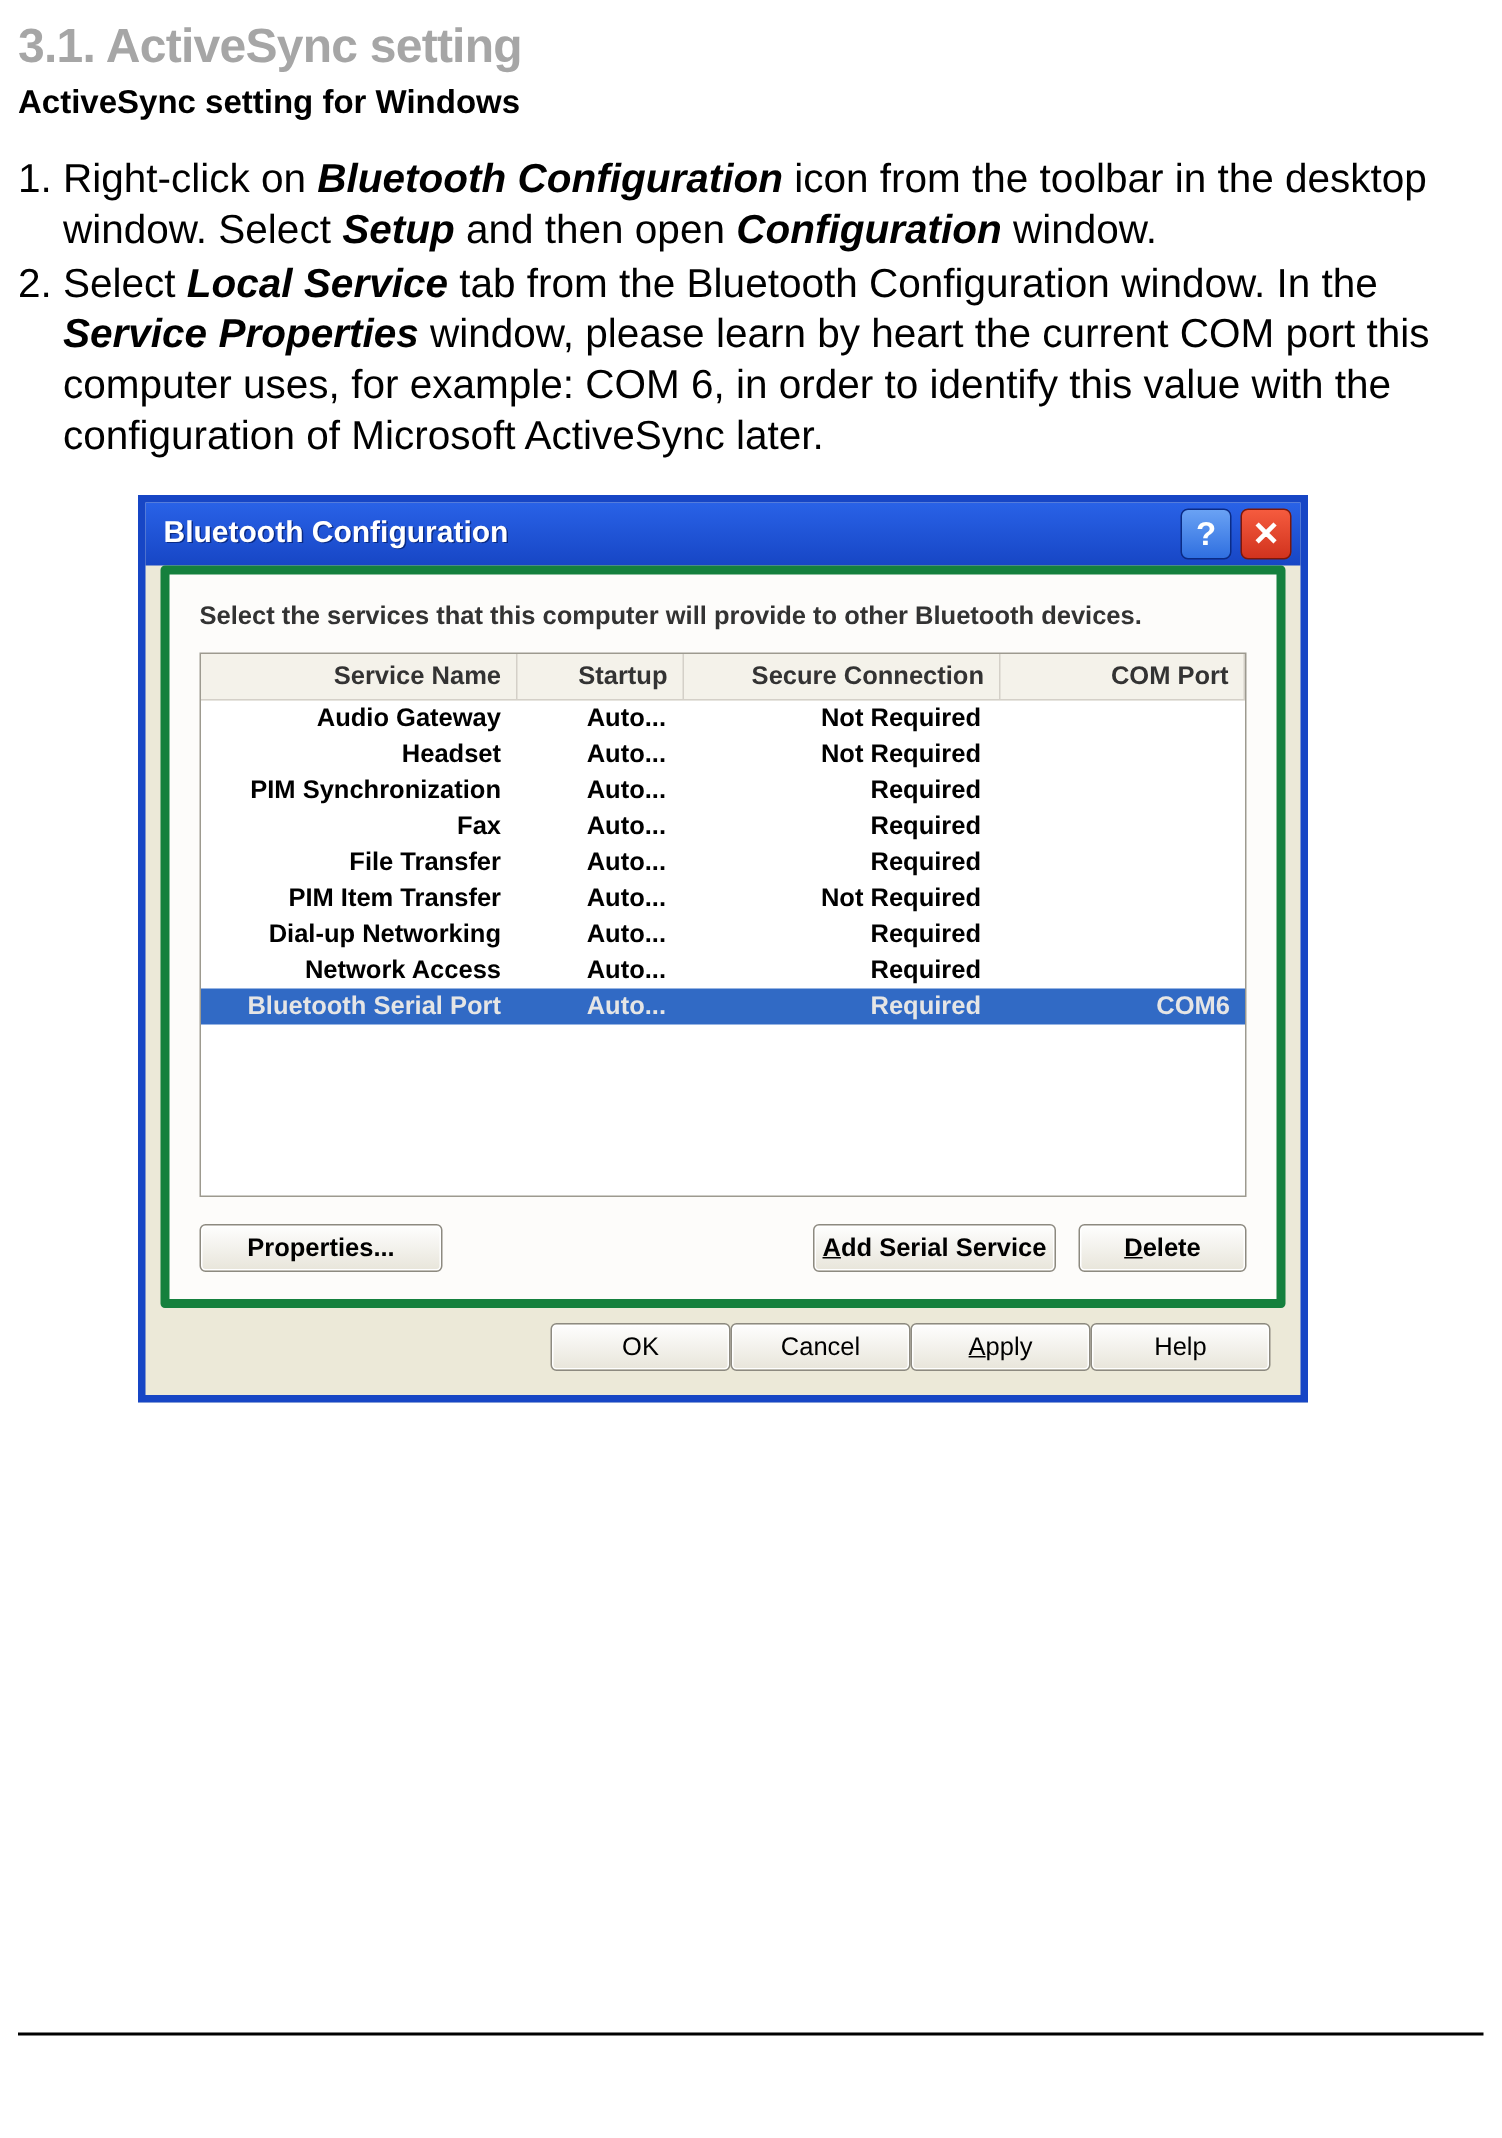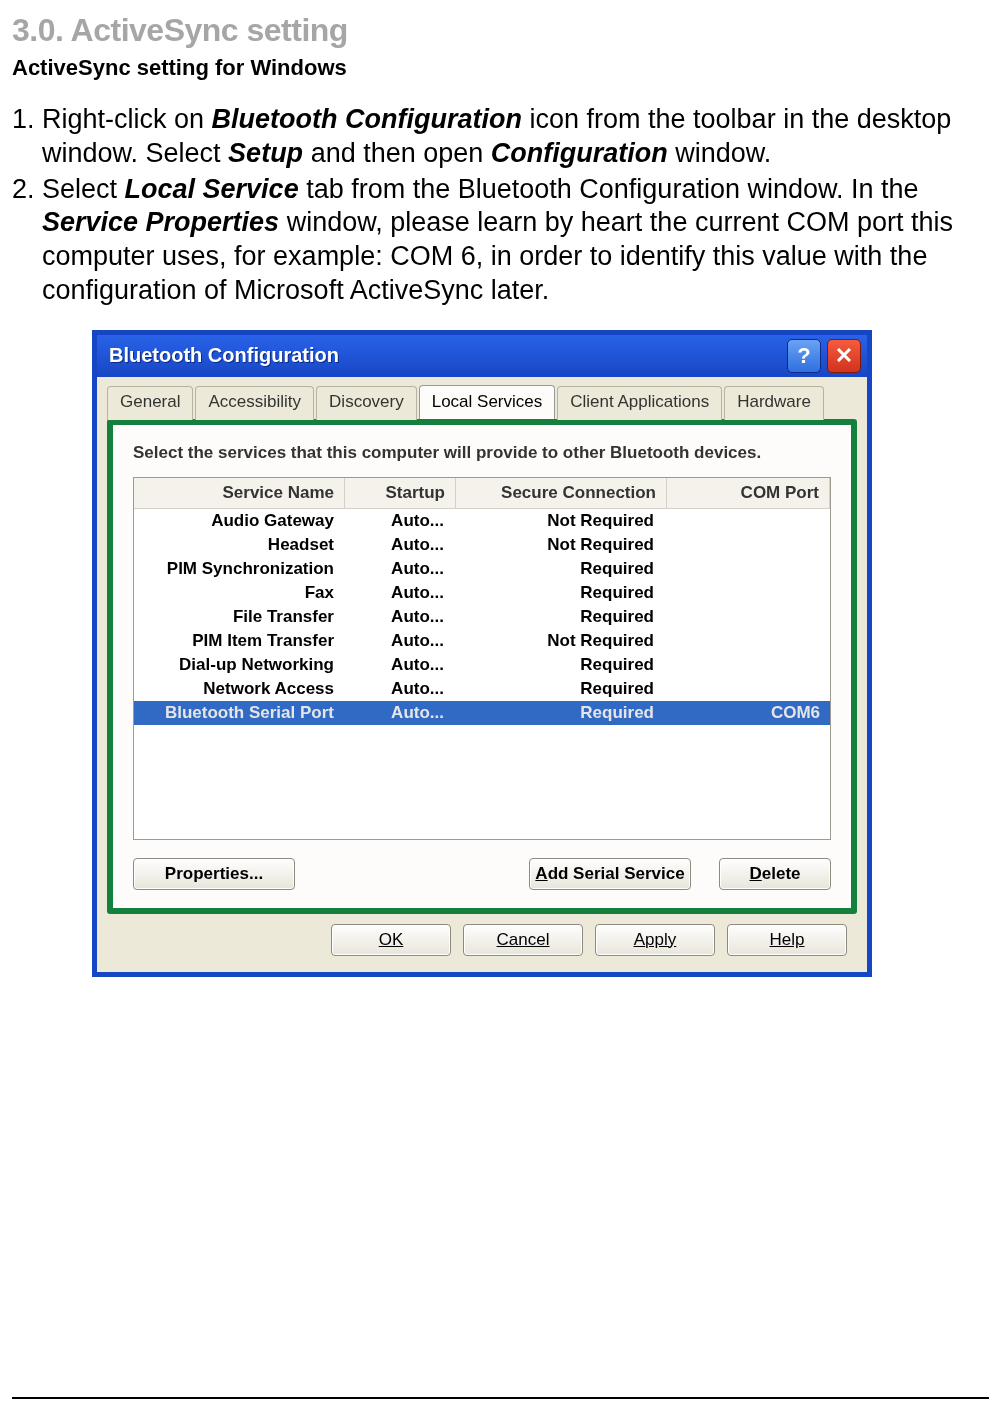--- a/index.html
+++ b/index.html
@@ -123,44 +123,43 @@
   .c2{flex:0 0 90px;}
   .c3{flex:0 0 190px;}
   .c4{flex:1;}
   .lb-row{display:flex;font-size:17px;color:#000000;}
   .lb-row .col{padding:2px 10px 2px 10px;}
   .lb-row.sel{background:#316ac5;color:#e5e5e5;}
   .lb-body{min-height:330px;}
   .panel-btns{
     display:flex;
     justify-content:flex-start;
-    gap:28px;
+    gap:15px;
     margin-top:18px;
   }
   .panel-btns .spacer{flex:1;}
   .winbtn{
     font-family:Tahoma,Arial,sans-serif;
     font-size:17px;
     color:#000;
     background:linear-gradient(#fefefe,#e8e5da);
     border:1px solid #8d8a80;
     border-radius:4px;
     padding:5px 0;
     min-width:110px;
     text-align:center;
     cursor:pointer;
     box-shadow:inset 0 0 0 1px #fff;
   }
   .winbtn.wide{min-width:160px;}
   .bottombtns{
     display:flex;
     justify-content:flex-end;
-    gap:12px;
+    gap:0;
     padding:0 20px 16px 20px;
-    text-decoration:underline;
   }
   .bottombtns .winbtn{min-width:118px;}
   .u{text-decoration:underline;}
   .rule{
     border:none;
     border-top:2px solid #000;
     margin:420px 0 6px 0;
   }
   .pagenum{
     text-align:center;
@@ -168,21 +167,21 @@
     font-size:16px;
     color:#000;
     margin-top:2px;
   }
 </style>
 </head>
 <body>
 
 <div class="page">
 
-  <h1 class="section-title">3.0. ActiveSync setting</h1>
+  <h1 class="section-title">3.1. ActiveSync setting</h1>
   <p class="subtitle">ActiveSync setting for Windows</p>
 
   <ol class="steps">
     <li>
       <span>Right-click on </span><span class="bi">Bluetooth Configuration</span><span> icon from the toolbar in the desktop window. Select </span><span class="bi">Setup</span><span> and then open </span><span class="bi">Configuration</span><span> window.</span>
     </li>
     <li>
       <span>Select </span><span class="bi">Local Service</span><span> tab from the Bluetooth Configuration window. In the </span><span class="bi">Service Properties</span><span> window, please learn by heart the current COM port this computer uses, for example: COM 6, in order to identify this value with the configuration of Microsoft ActiveSync later.</span>
     </li>
   </ol>
@@ -192,28 +191,20 @@
       <div class="titlebar">
         <span class="t">Bluetooth Configuration</span>
         <div class="tb-btn tb-help">
             <span>?</span>
           </div>
         <div class="tb-btn tb-close">
             <span>✕</span>
           </div>
       </div>
 
-      <div class="tabstrip" id="tabstrip">
-          <div class="tab">General</div>
-          <div class="tab">Accessibility</div>
-          <div class="tab">Discovery</div>
-          <div class="tab active">Local Services</div>
-          <div class="tab">Client Applications</div>
-          <div class="tab">Hardware</div>
-        </div>
 
       <div class="tab-panel">
         <p class="desc">Select the services that this computer will provide to other Bluetooth devices.</p>
 
         <div class="listbox">
           <div class="lb-head">
             <div class="col c1">Service Name</div>
             <div class="col c2">Startup</div>
             <div class="col c3">Secure Connection</div>
             <div class="col c4">COM Port</div>

